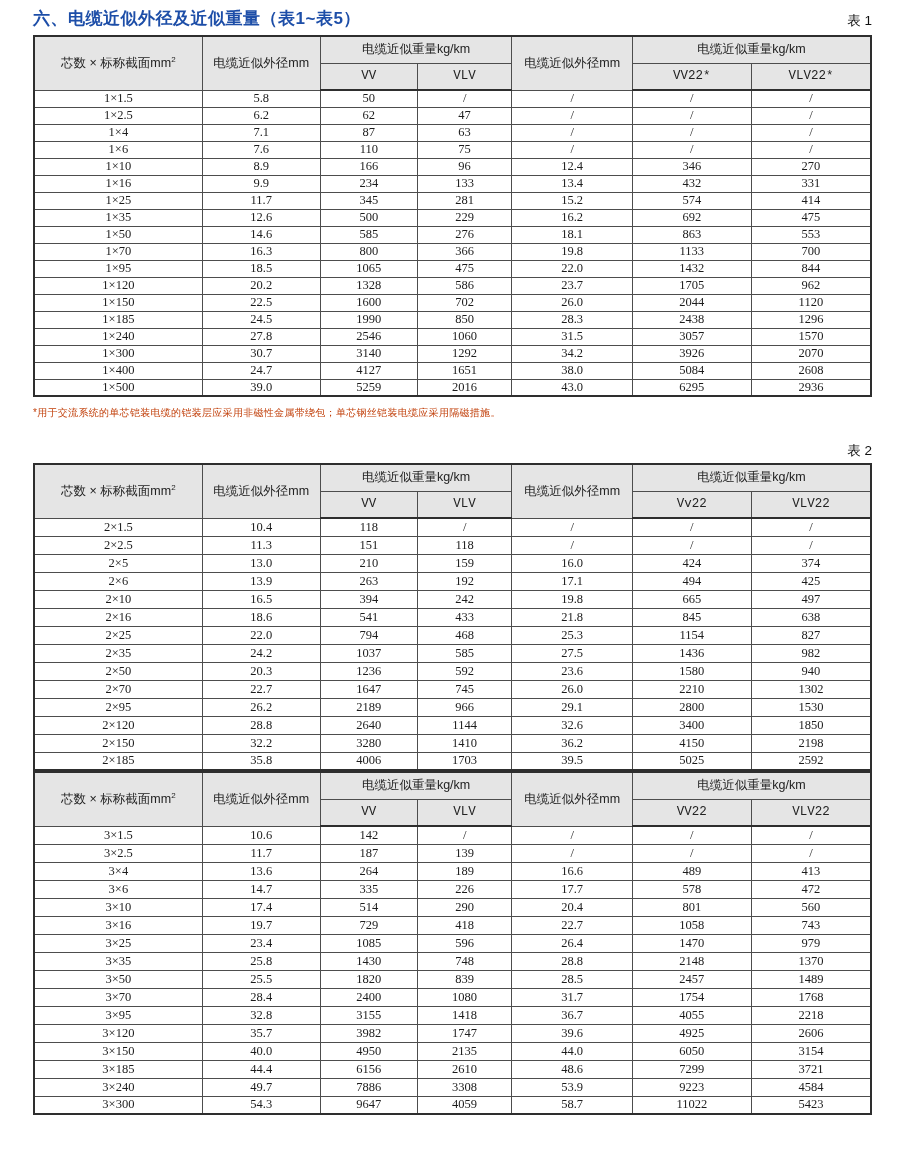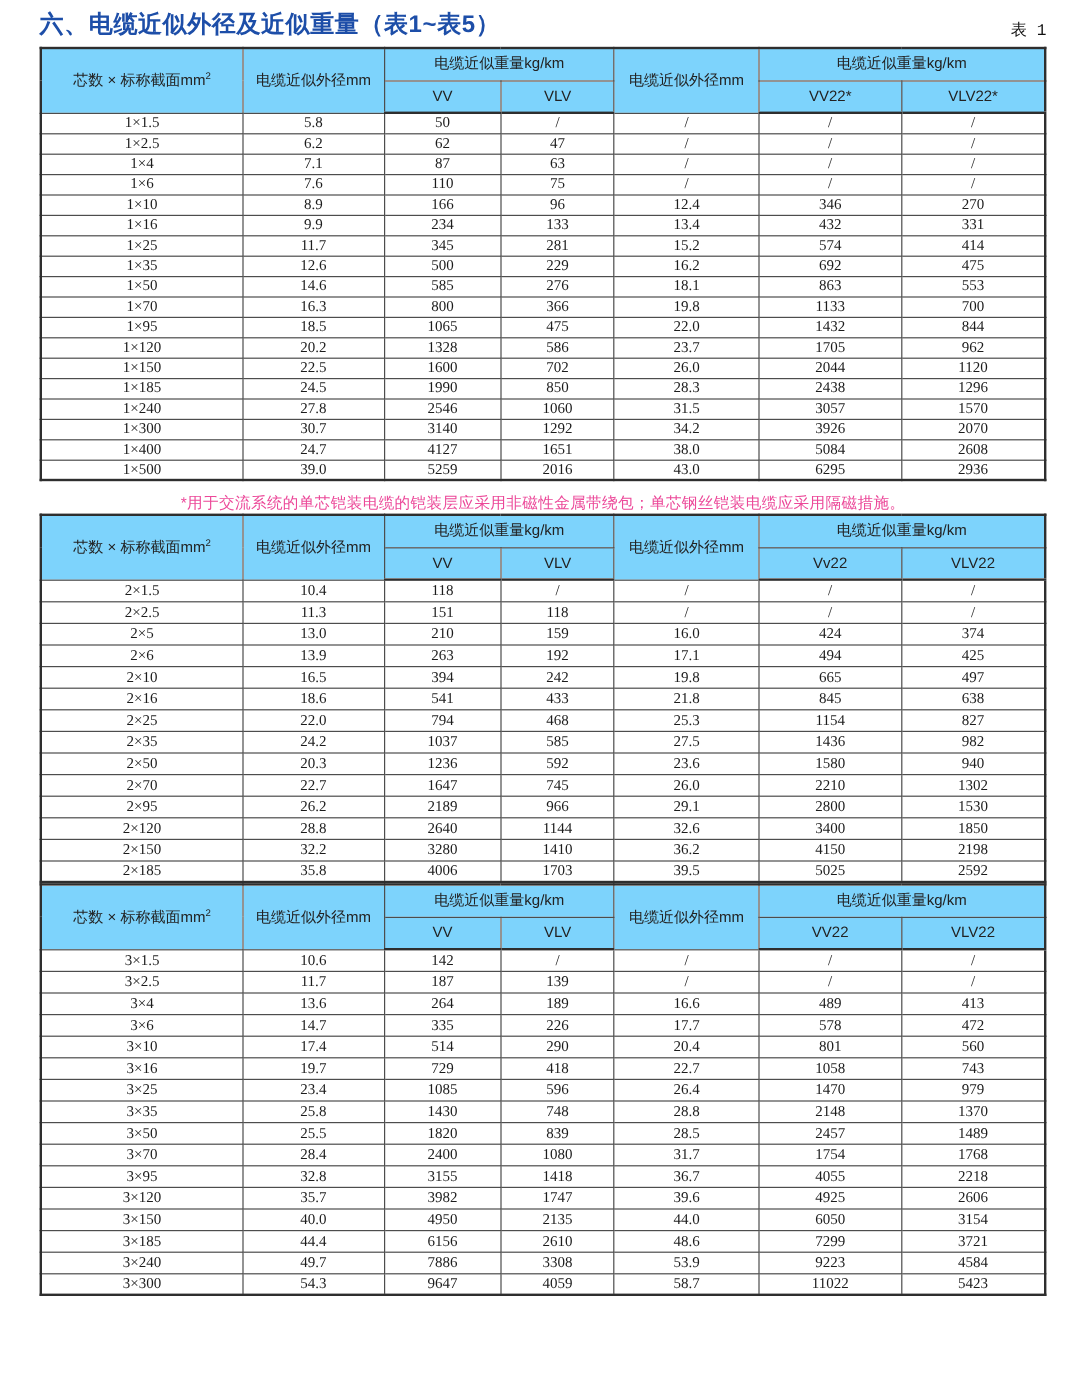--- a/index.html
+++ b/index.html
@@ -6,57 +6,57 @@
   html,body { background:#ffffff; }
   body {
     width:900px; height:1157px;
     font-family:"Liberation Sans", sans-serif;
     color:#1a1a1a;
     overflow:hidden;
   }
   .doc { width:900px; padding:7px 28px 8px 33px; }
 
   .title-row { display:flex; justify-content:space-between; align-items:flex-end; margin-bottom:5px; }
-  .page-title { color:#1d4ea8; font-size:20px; font-weight:bold; letter-spacing:0.5px; }
-  .table-label { font-size:13.5px; color:#111; font-family:Liberation Mono, monospace; }
+  .page-title { color:#1d4ea8; font-size:17px; font-weight:bold; letter-spacing:0.5px; }
+  .table-label { font-size:13.5px; color:#111; font-family:Liberation Sans, sans-serif; }
   .label-row { text-align:right; margin:21px 0 3px 0; }
 
   table.spec {
     width:100%; border-collapse:collapse; table-layout:fixed;
     border:2px solid #2e2e2e;
   }
   table.spec th, table.spec td {
     border:1px solid #4d4d4d;
     text-align:center; vertical-align:middle; padding:0;
     overflow:hidden; white-space:nowrap;
   }
   table.spec thead th {
-    background:#7dd3fc;
+    background:#e5e5e5;
     font-weight:normal; font-size:12.5px;
     height:27px; color:#222;
   }
   table.spec thead tr:last-child th { border-bottom:2px solid #2e2e2e; }
-  th.sub { font-family:Liberation Sans, sans-serif; font-size:13.5px;margin-top:21px; }
+  th.sub { font-family:Liberation Mono, monospace; font-size:13.5px;margin-top:21px; }
   table.spec td {
     font-family:"Liberation Serif", serif;
     font-size:12.5px; color:#1c1c1c;
   }
   .t1 td { height:17px; }
   .t2 td, .t3 td { height:18px; }
   sup { font-size:8px; }
 
   col.c-spec { width:20.1%; }
   col.c-od1  { width:14.1%; }
   col.c-vv   { width:11.6%; }
   col.c-vlv  { width:11.3%; }
   col.c-od2  { width:14.4%; }
   col.c-vv22 { width:14.2%; }
   col.c-vlv22{ width:14.3%; }
 
-  .footnote { margin-top:9px; font-size:13px; color:#ec4899; letter-spacing:0.3px;text-align:center; }
+  .footnote { margin-top:9px; font-size:10px; color:#c2410c; letter-spacing:0.3px; }
 </style>
 </head>
 <body>
 
 <div class="doc">
 
   <div class="title-row">
     <div class="page-title">六、电缆近似外径及近似重量（表1~表5）</div>
     <div class="table-label">表 1</div>
   </div>
@@ -247,20 +247,23 @@
           <td>2016</td>
           <td>43.0</td>
           <td>6295</td>
           <td>2936</td>
         </tr>
       </tbody>
   </table>
 
   <div class="footnote">*用于交流系统的单芯铠装电缆的铠装层应采用非磁性金属带绕包；单芯钢丝铠装电缆应采用隔磁措施。</div>
 
+  <div class="label-row">
+    <span class="table-label">表 2</span>
+  </div>
 
   <table class="spec t2">
     <colgroup>
       <col class="c-spec">
         <col class="c-od1">
         <col class="c-vv">
         <col class="c-vlv">
       <col class="c-od2">
         <col class="c-vv22">
         <col class="c-vlv22">

